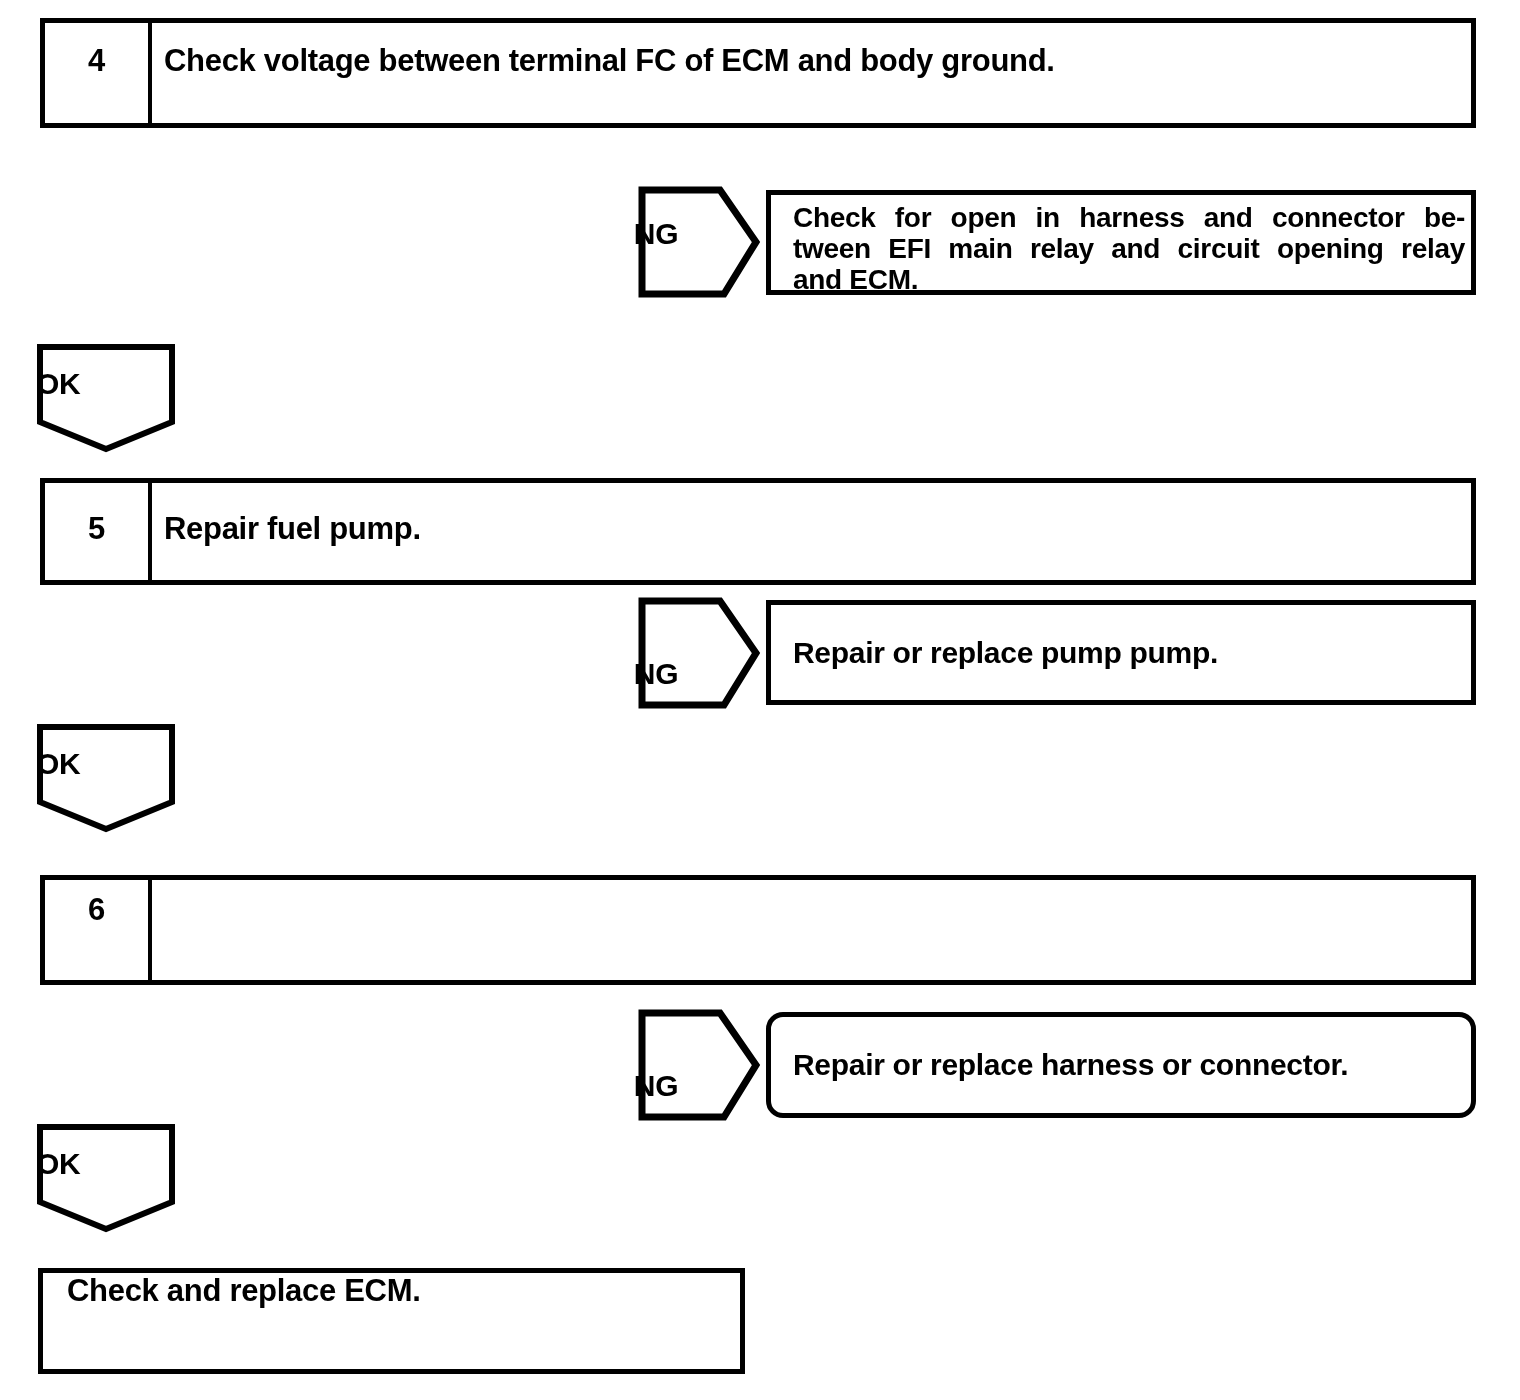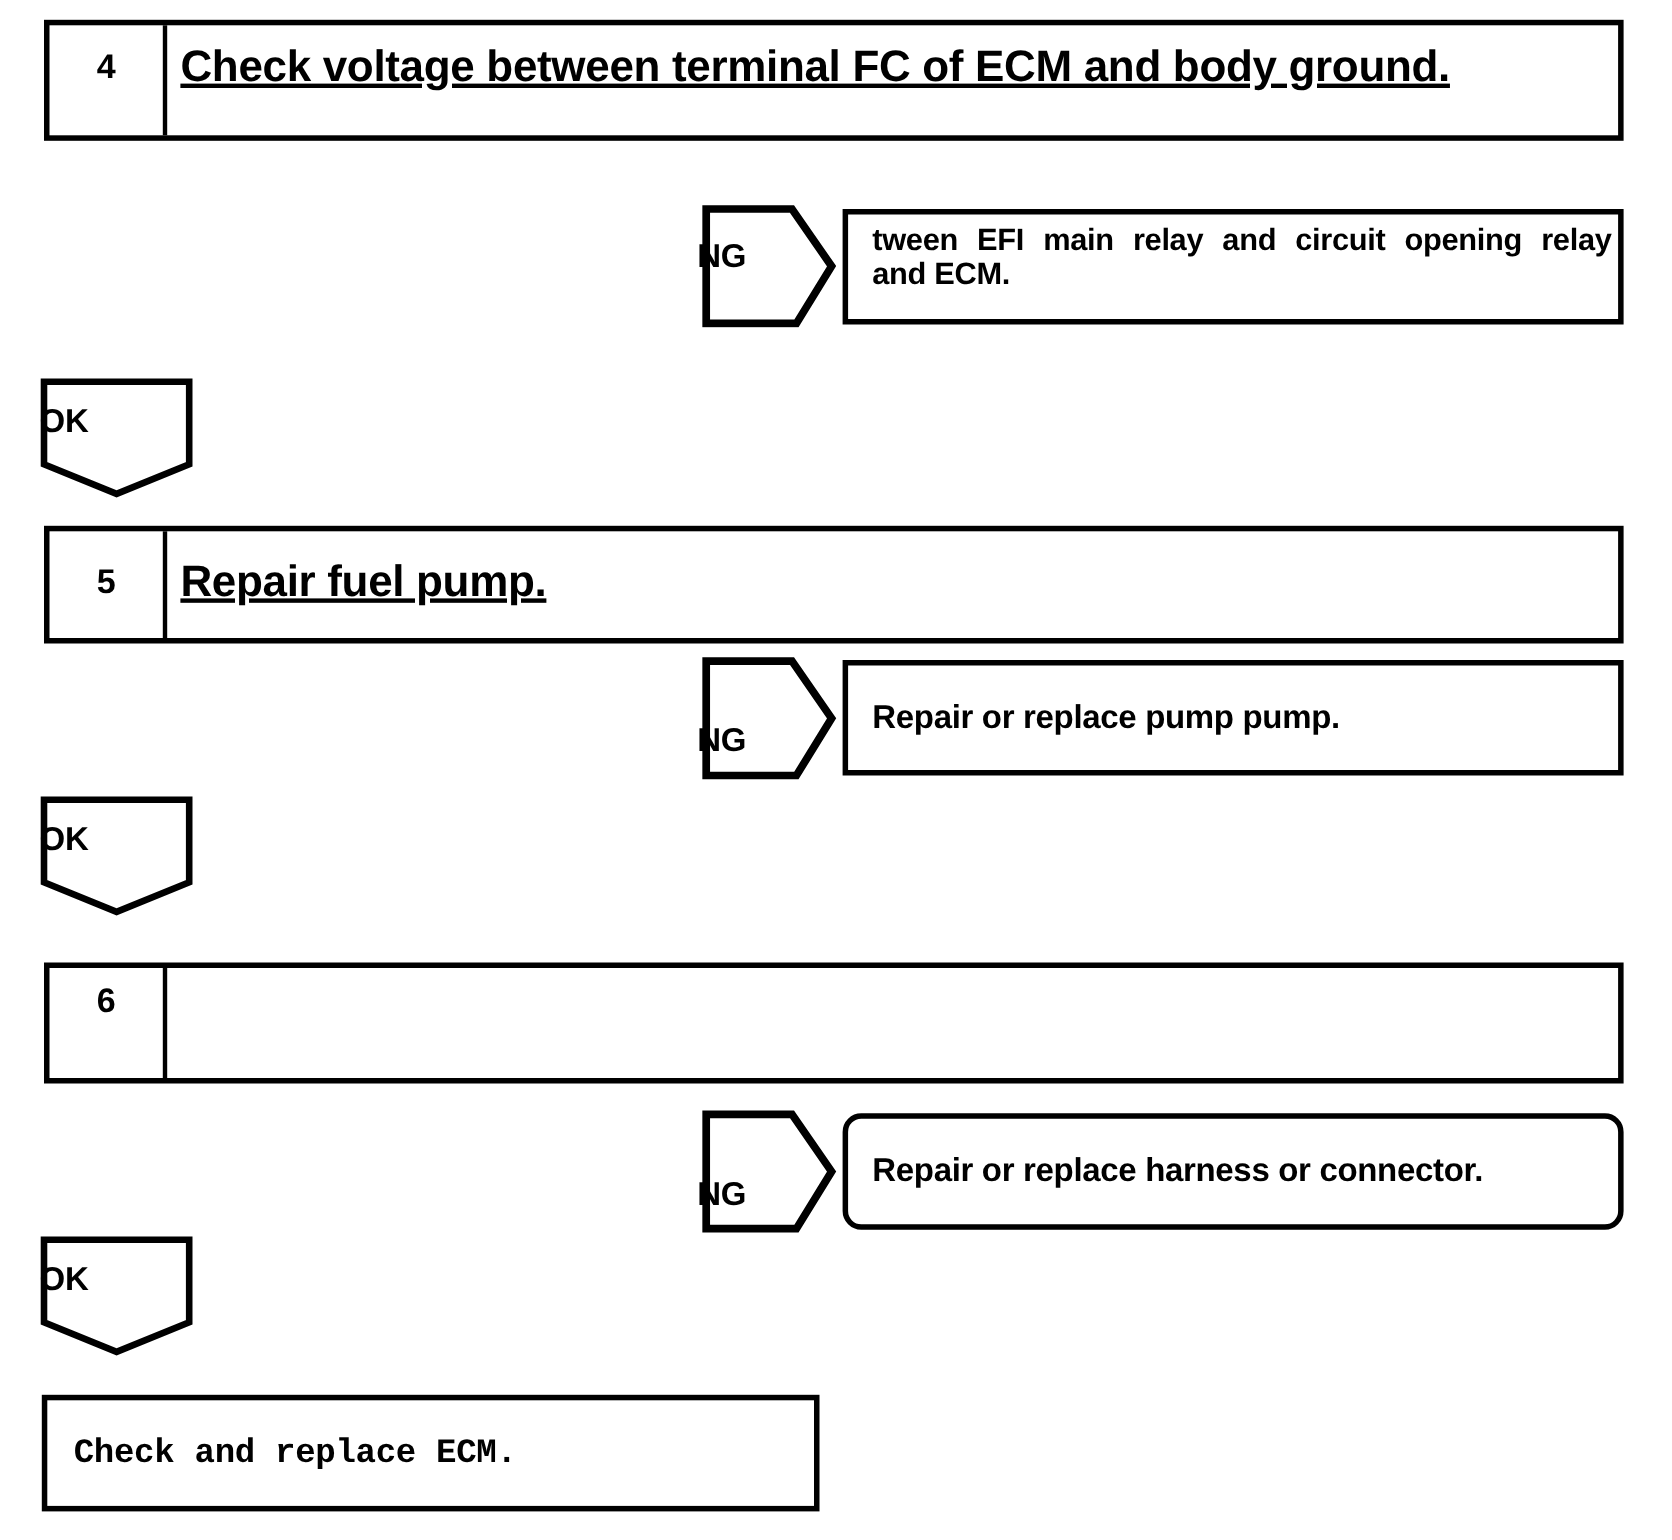--- a/index.html
+++ b/index.html
@@ -28,23 +28,22 @@
     width: 103px;
     flex: none;
     border-right: 4px solid #000;
     text-align: center;
     font-size: 31px;
   }
   .step-body {
     flex: 1;
     padding-left: 12px;
     padding-right: 10px;
-    font-size: 40px;
+    font-size: 31px;
     line-height: 36px;
-    text-decoration: underline;
   }
   .line { white-space: nowrap; }
 
   #step4-box { top: 18px;  height: 110px; }
   #step5-box { top: 478px; height: 107px; }
   #step6-box { top: 875px; height: 110px; }
   #step4-box .pad { padding-top: 20px; }
   #step5-box .pad { padding-top: 28px; }
   #step6-box .pad { padding-top: 12px; }
 
@@ -103,43 +102,42 @@
   #final-box {
     position: absolute;
     left: 38px;
     top: 1268px;
     width: 707px;
     height: 106px;
     box-sizing: border-box;
     border: 5px solid #000;
     background: #fff;
     display: flex;
-    align-items: center;
     padding-left: 24px;
     font-size: 31px;
-    font-family: Liberation Mono, monospace;
   }
 </style>
 </head>
 <body>
 
 <div id="canvas">
 
   <div class="step-box" id="step4-box">
     <div class="step-num-cell pad">4</div>
     <div class="step-body pad">
       <div class="line">Check voltage between terminal FC of ECM and body ground.</div>
     </div>
   </div>
 
   <svg class="shape" style="left:638px; top:186px;" width="124" height="112" viewBox="0 0 124 112">
     <polygon points="4,4 82,4 118,56 86,108 4,108" fill="#ffffff" stroke="#000000" stroke-width="7"></polygon>
   </svg>
   <div class="ng-label" id="ng-label-1">NG</div>
   <div class="ng-box" id="ng-box-1">
+    <div class="line jl">Check for open in harness and connector be-</div>
     <div class="line jl">tween EFI main relay and circuit opening relay</div>
     <div class="line">and ECM.</div>
   </div>
 
   <svg class="shape" style="left:36px; top:343px;" width="140" height="110" viewBox="0 0 140 110">
     <polygon points="4,4 136,4 136,79 70,106 4,79" fill="#ffffff" stroke="#000000" stroke-width="6"></polygon>
   </svg>
   <div class="ok-label" id="ok-label-1">OK</div>
 
   <div class="step-box" id="step5-box">

